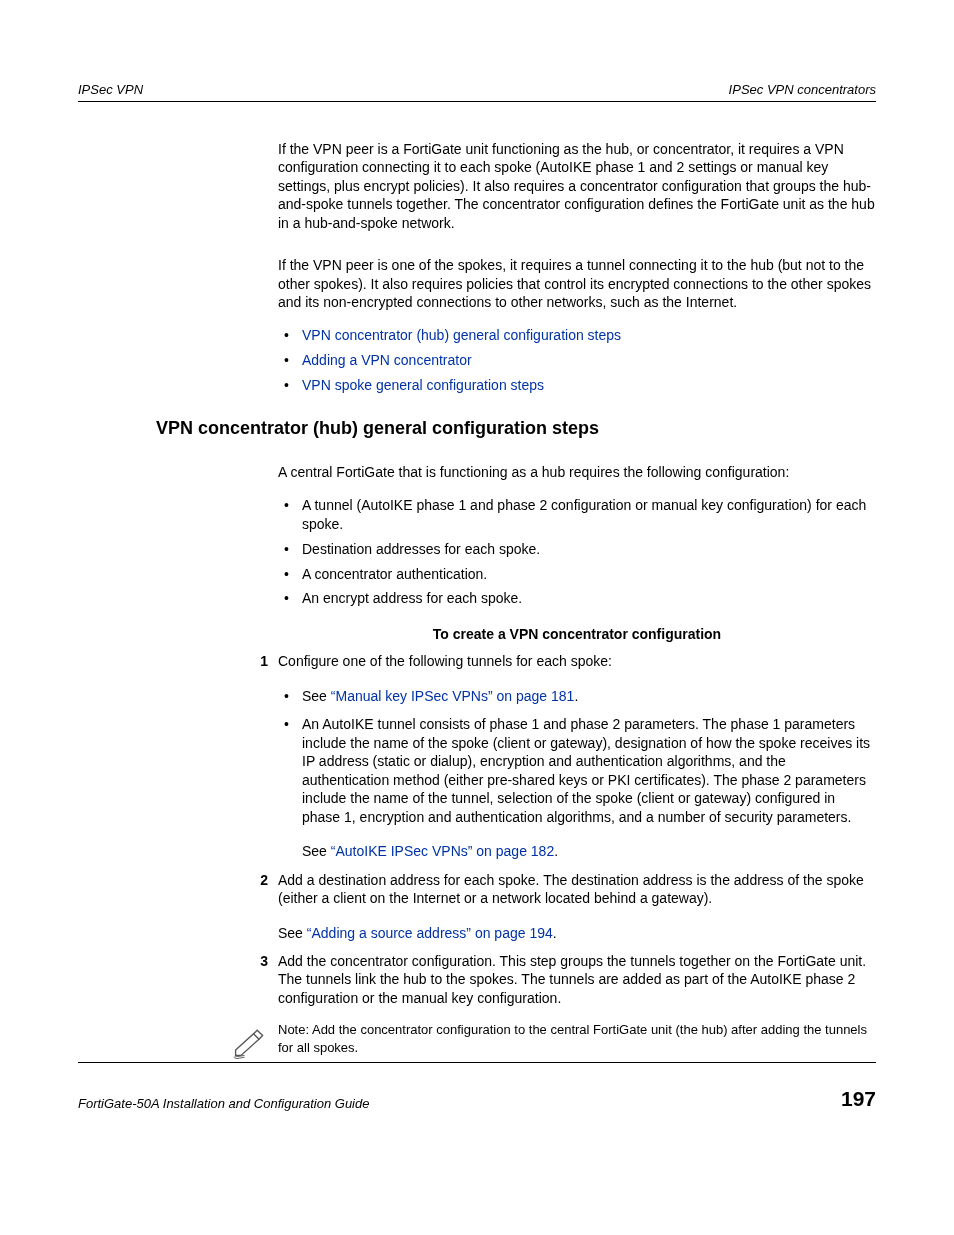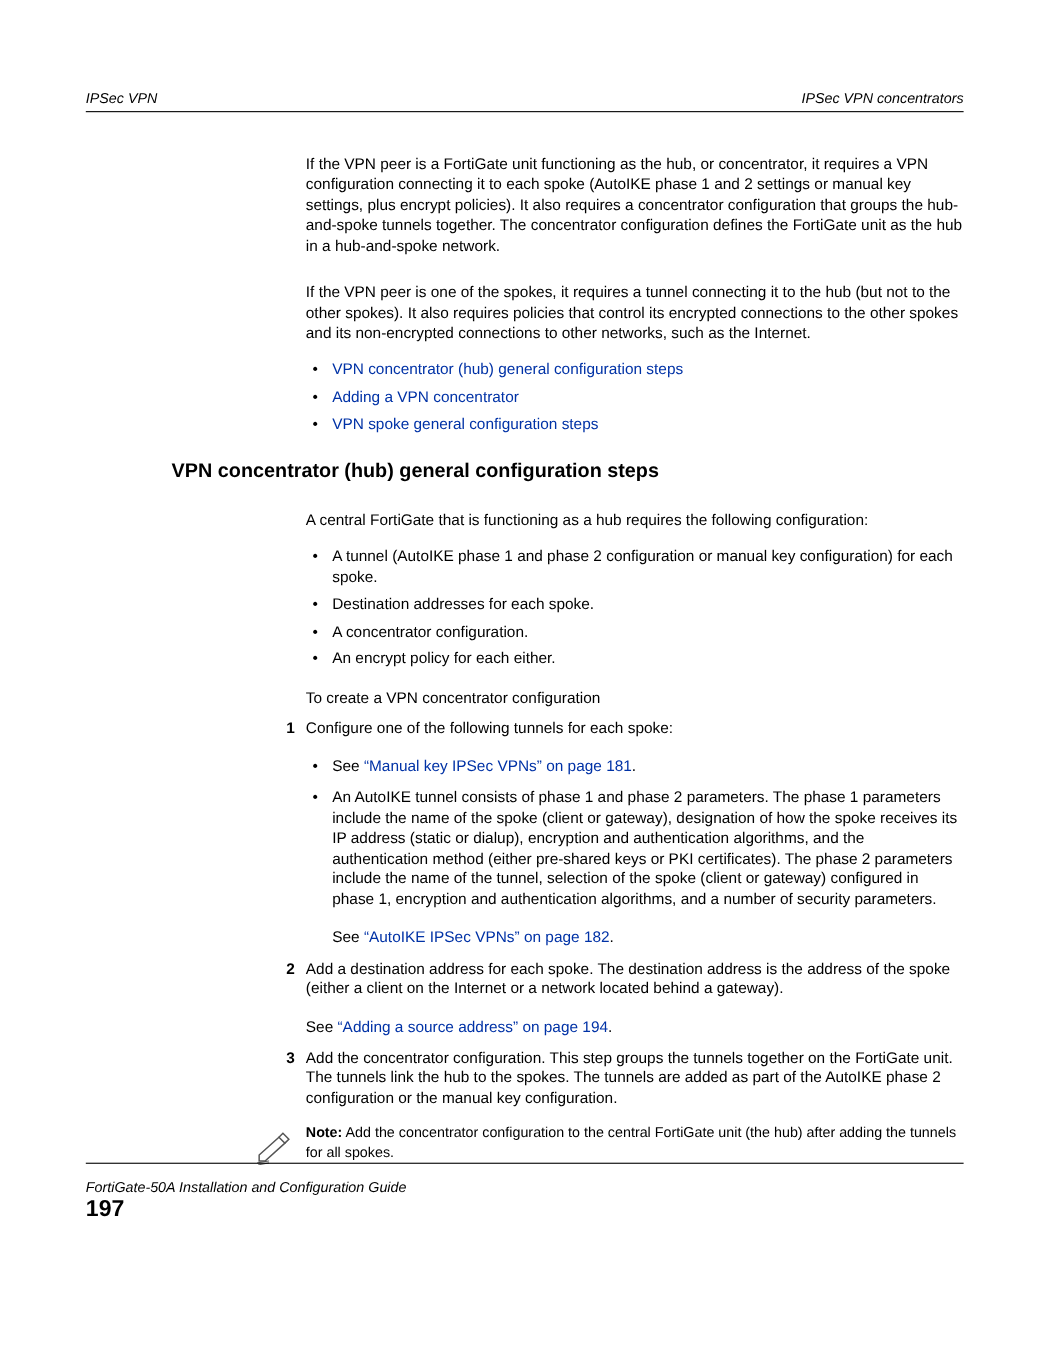--- a/index.html
+++ b/index.html
@@ -52,24 +52,25 @@
   .link {
     color: #0032a6;
   }
   h2.section-heading {
     font-family: Arial, Helvetica, sans-serif;
     font-weight: bold;
     font-size: 18px;
     margin: 24px 0 12px 78px;
   }
   .sub-bold {
-    font-weight: normal;
+    font-weight: bold;
     margin-left: 200px;
     margin-top: 18px;
     margin-bottom: 10px;
+    text-align: center;
   }
   .numbered-row {
     position: relative;
     margin-left: 200px;
     margin-bottom: 10px;
     line-height: 1.32;
   }
   .numbered-row .num {
     position: absolute;
     left: -40px;
@@ -108,32 +109,32 @@
     width: 36px;
     flex: 0 0 36px;
     margin-right: 10px;
     margin-top: 2px;
   }
   .note-text {
     font-size: 13px;
     line-height: 1.35;
   }
   .note-text .note-label {
-    font-weight: bold;
+    font-weight: normal;
   }
   .footer {
     position: absolute;
     bottom: 56px;
     left: 78px;
     right: 78px;
     border-top: 1.5px solid #000;
-    padding-top: 14px;
+    padding-top: 24px;
     display: flex;
     justify-content: space-between;
-    flex-direction: column;
+    align-items: flex-end;
   }
   .footer-left {
     font-style: italic;
     font-size: 13px;
   }
   .footer-right {
     font-weight: bold;
     font-size: 21px;
   }
 </style>
@@ -157,22 +158,22 @@
     <li><span class="link">VPN spoke general configuration steps</span></li>
   </ul>
 
   <h2 class="section-heading">VPN concentrator (hub) general configuration steps</h2>
 
   <div class="content-block">A central FortiGate that is functioning as a hub requires the following configuration:</div>
 
   <ul class="bullet-list">
     <li>A tunnel (AutoIKE phase 1 and phase 2 configuration or manual key configuration) for each spoke.</li>
     <li>Destination addresses for each spoke.</li>
-    <li>A concentrator configuration.</li>
-    <li>An encrypt policy for each either.</li>
+    <li>A concentrator authentication.</li>
+    <li>An encrypt address for each spoke.</li>
   </ul>
 
   <div class="sub-bold">To create a VPN concentrator configuration</div>
 
   <div class="numbered-row">
     <span class="num">1</span>
     <div>Configure one of the following tunnels for each spoke:</div>
     <ul class="inner-bullets">
       <li>
         <div class="see-line">

